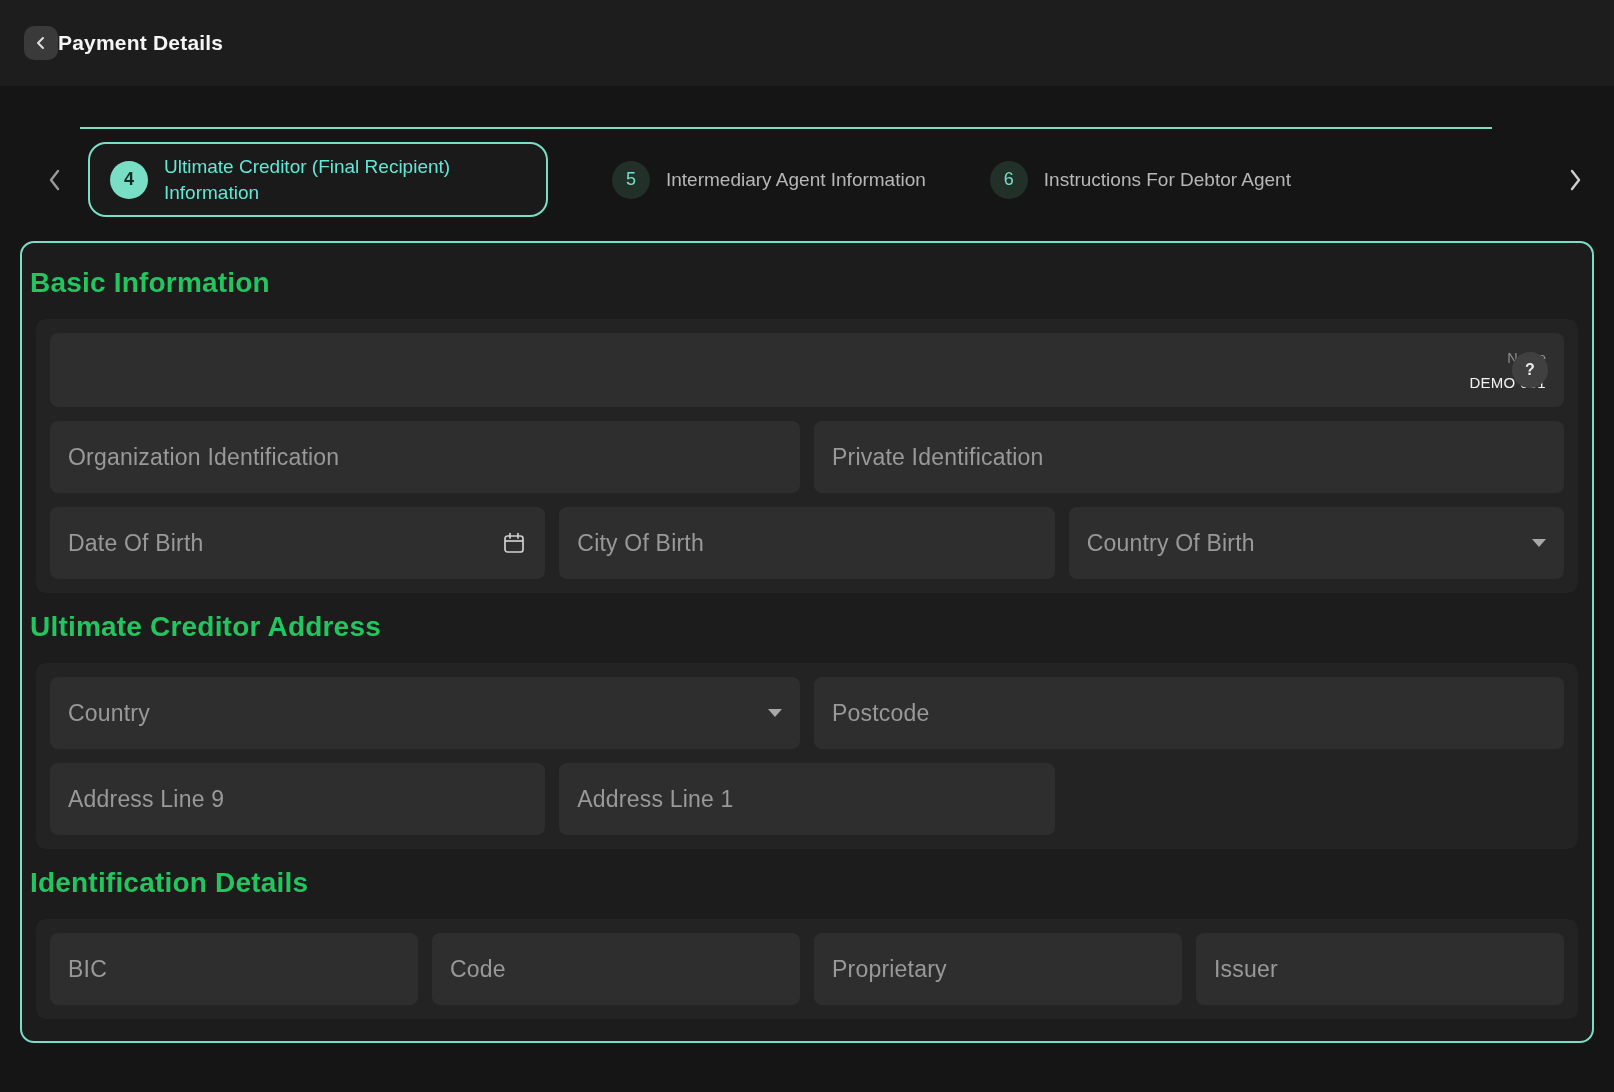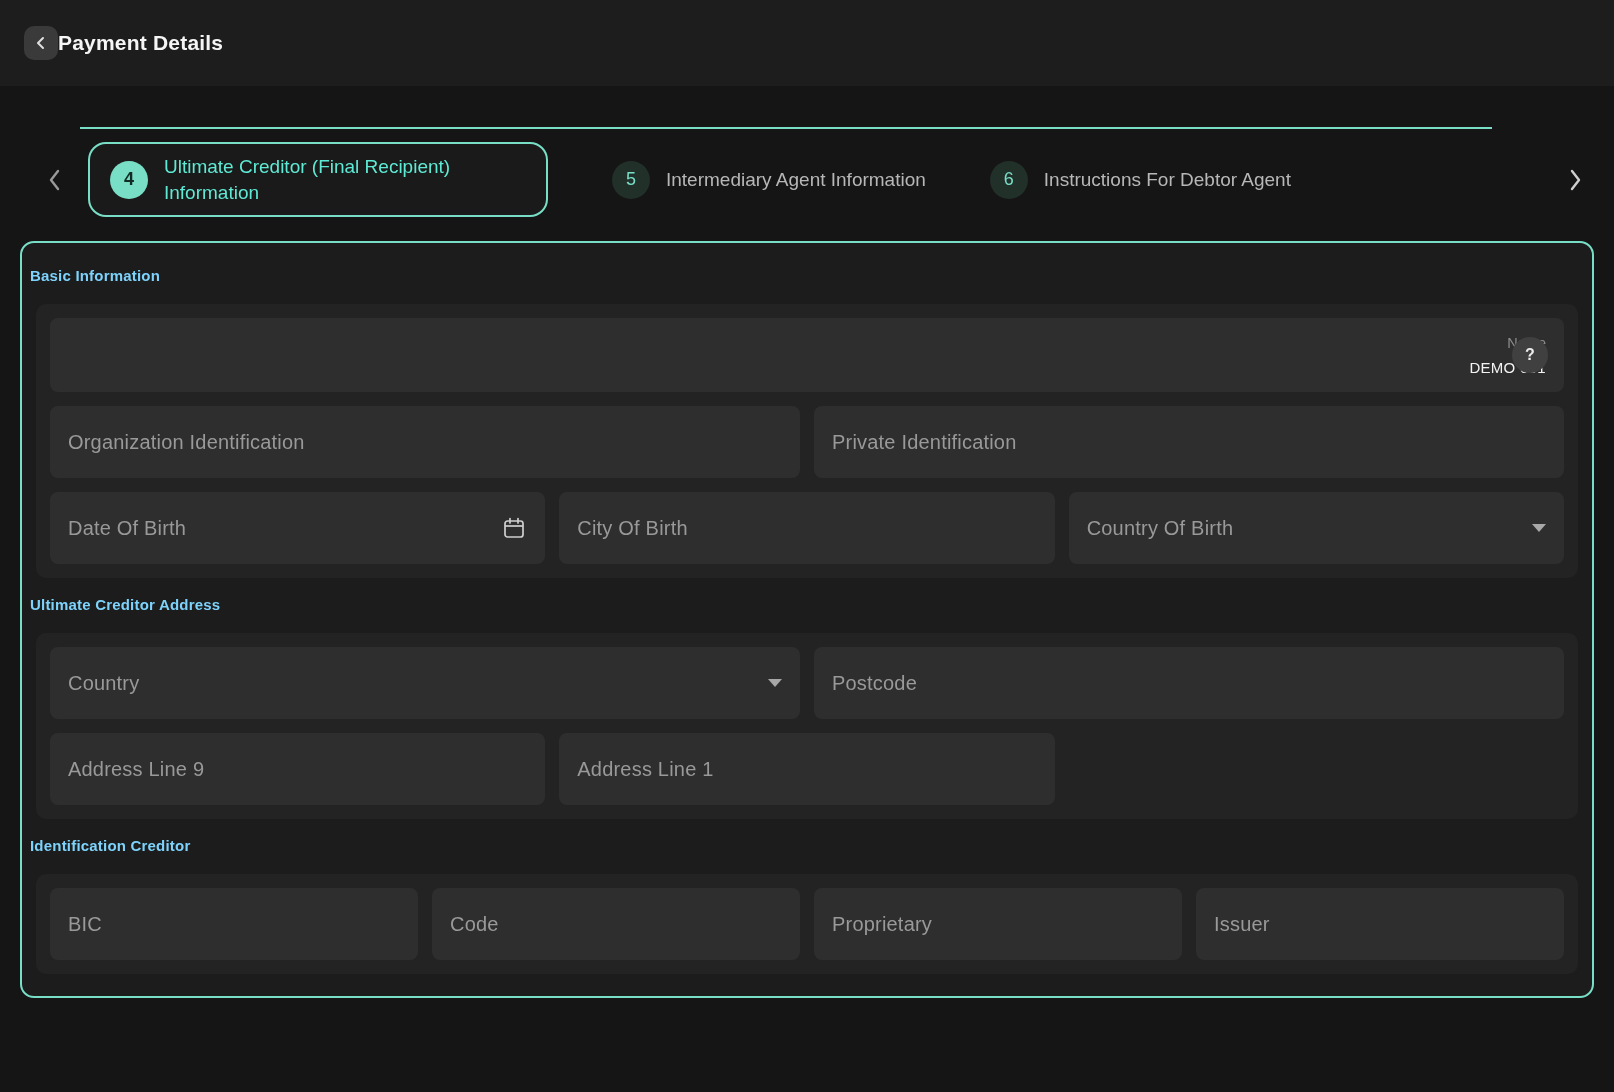--- a/index.html
+++ b/index.html
@@ -88,23 +88,23 @@
 
   
   .panel {
     margin: 0 20px;
     border: 2px solid #79dec6;
     border-radius: 14px;
     background: #1c1c1c;
     padding: 6px 0 22px 0;
   }
   .section-heading {
-    font-size: 15px;
+    font-size: 28px;
     font-weight: 700;
-    color: #7dd3fc;
+    color: #22c55e;
     letter-spacing: .2px;
     margin: 18px 14px 20px 8px;
   }
   .group {
     margin: 0 14px;
     background: #232323;
     border-radius: 10px;
     padding: 14px;
     display: flex;
     flex-direction: column;
@@ -121,21 +121,21 @@
     background: #2e2e2e;
     border-radius: 8px;
     height: 72px;
     display: flex;
     align-items: center;
     justify-content: space-between;
     padding: 0 18px;
     cursor: text;
   }
   .placeholder {
-    font-size: 20px;
+    font-size: 23px;
     color: #999999;
     letter-spacing: .2px;
   }
   .field.filled {
     flex-direction: column;
     align-items: flex-end;
     justify-content: center;
     gap: 8px;
     height: 74px;
   }
@@ -277,21 +277,21 @@
     <div class="row row-3">
       <div class="field">
         <span class="placeholder">Address Line 9</span>
       </div>
       <div class="field">
         <span class="placeholder">Address Line 1</span>
       </div>
     </div>
   </div>
 
-  <h2 class="section-heading">Identification Creditor</h2>
+  <h2 class="section-heading">Identification Details</h2>
   <div class="group">
     <div class="row row-4">
       <div class="field">
         <span class="placeholder">BIC</span>
       </div>
       <div class="field">
         <span class="placeholder">Code</span>
       </div>
       <div class="field">
         <span class="placeholder">Proprietary</span>

